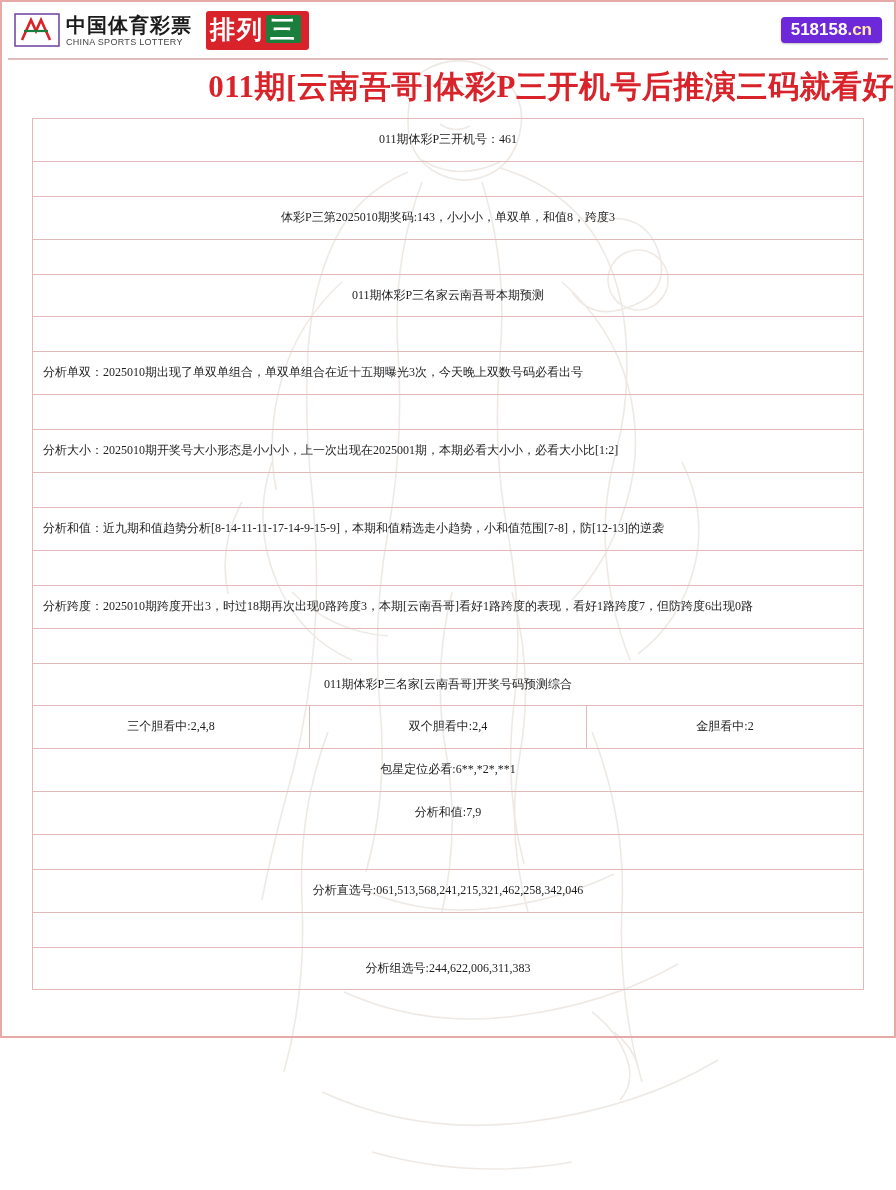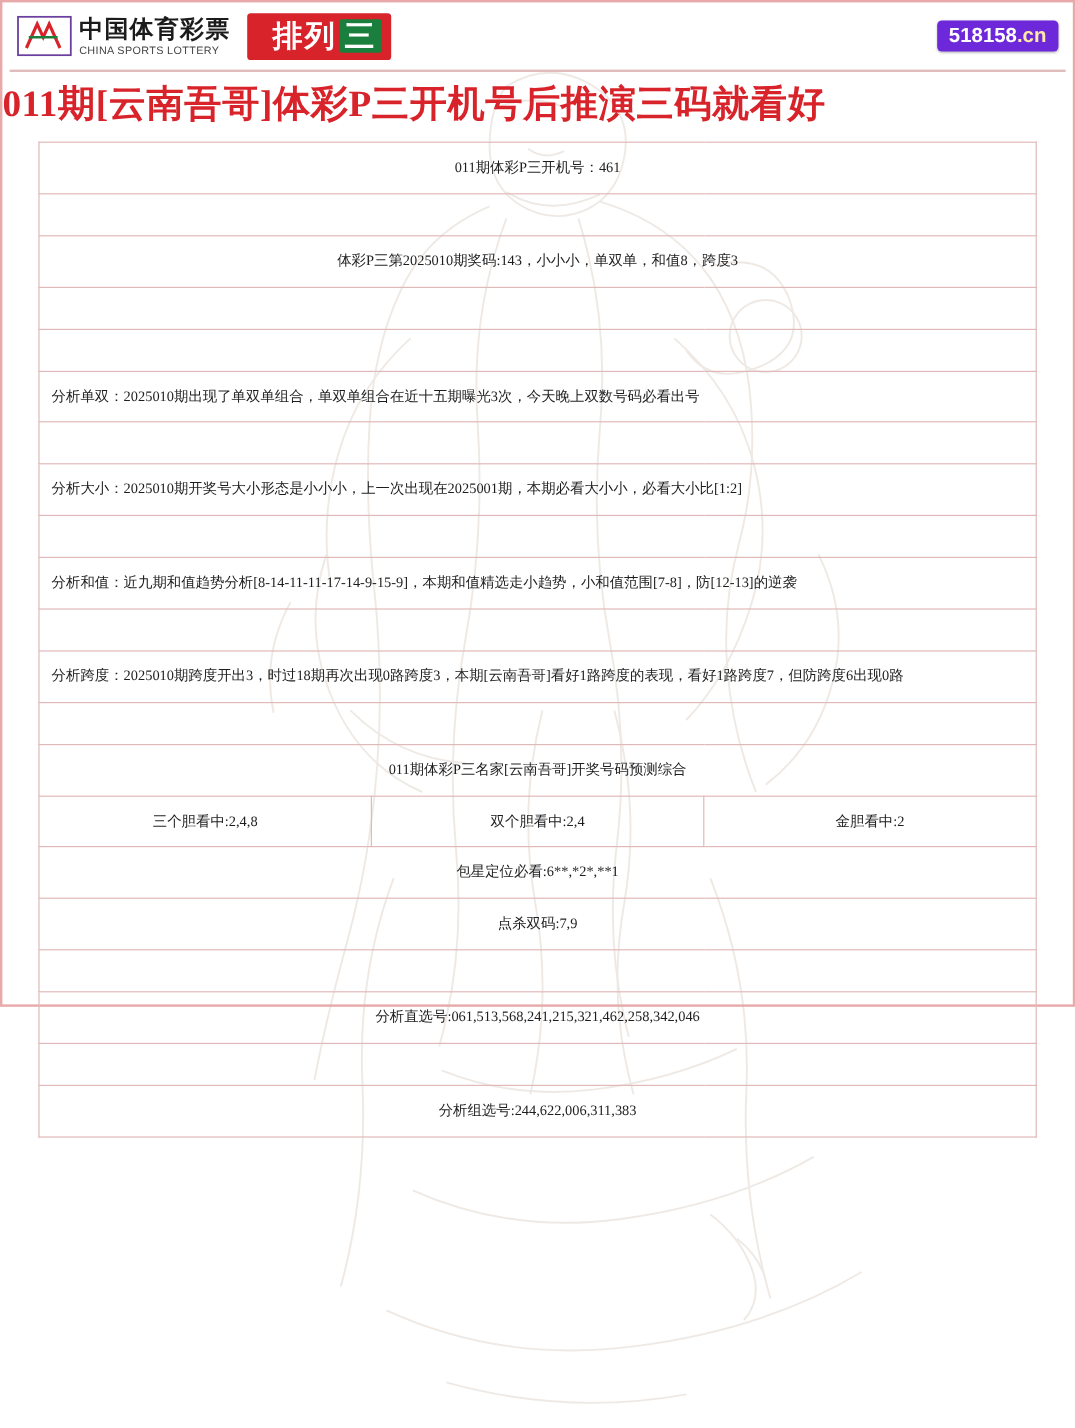--- a/index.html
+++ b/index.html
@@ -11,21 +11,21 @@
     height: 1190px;
     background: #ffffff;
     font-family: "Liberation Serif", "DejaVu Serif", serif;
     position: relative;
     overflow: hidden;
   }
   .page {
     position: absolute;
     left: 0; top: 0;
     width: 896px;
-    height: 839px;
+    height: 1038px;
     border: 2px solid #e8a9a9;
     box-sizing: border-box;
     background: #ffffff;
   }
   
   .bg-figure {
     position: absolute;
     left: 120px;
     top: 30px;
     width: 650px;
@@ -68,21 +68,21 @@
     letter-spacing: 0.3px;
     margin-top: 1px;
   }
   .logo-badge {
     margin-left: 8px;
     background: #d8232a;
     color: #fff;
     font-family: "Liberation Sans", sans-serif;
     font-weight: bold;
     font-size: 25px;
-    padding: 2px 8px 4px 21px;
+    padding: 2px 8px 4px 4px;
     border-radius: 3px;
     letter-spacing: 2px;
     position: relative;
   }
   .logo-badge .three {
     color: #ffffff;
     background: #1a7f3c;
     padding: 0 4px;
     border-radius: 2px;
     margin-left: 2px;
@@ -103,21 +103,21 @@
   .title-rule {
     position: relative;
     z-index: 3;
     height: 2px;
     background: #e0bcbc;
     margin: 0 6px;
   }
   .title {
     position: relative;
     z-index: 3;
-    text-align: left;
+    text-align: right;
     font-family: "Liberation Serif", serif;
     font-size: 31px;
     color: #d8232a;
     font-weight: bold;
     padding: 6px 0 10px 0;
     letter-spacing: 0.5px;
   }
   .tbl-wrap {
     position: relative;
     z-index: 3;
@@ -217,20 +217,23 @@
       </tr>
       <tr class="spacer-row">
             <td colspan="3"></td>
           </tr>
       <tr>
         <td class="center" colspan="3">体彩P三第2025010期奖码:143，小小小，单双单，和值8，跨度3</td>
       </tr>
       <tr class="spacer-row">
             <td colspan="3"></td>
           </tr>
+      <tr>
+        <td class="center" colspan="3">011期体彩P三名家云南吾哥本期预测</td>
+      </tr>
       <tr class="spacer-row">
             <td colspan="3"></td>
           </tr>
       <tr>
         <td class="just" colspan="3">分析单双：2025010期出现了单双单组合，单双单组合在近十五期曝光3次，今天晚上双数号码必看出号</td>
       </tr>
       <tr class="spacer-row">
             <td colspan="3"></td>
           </tr>
       <tr>
@@ -256,21 +259,21 @@
       </tr>
       <tr>
         <td class="center">三个胆看中:2,4,8</td>
         <td class="center">双个胆看中:2,4</td>
         <td class="center">金胆看中:2</td>
       </tr>
       <tr>
         <td class="center" colspan="3">包星定位必看:6**,*2*,**1</td>
       </tr>
       <tr>
-        <td class="center" colspan="3">点杀双码:7,9</td>
+        <td class="center" colspan="3">分析和值:7,9</td>
       </tr>
       <tr class="spacer-row">
             <td colspan="3"></td>
           </tr>
       <tr>
         <td class="center" colspan="3">分析直选号:061,513,568,241,215,321,462,258,342,046</td>
       </tr>
       <tr class="spacer-row">
             <td colspan="3"></td>
           </tr>

